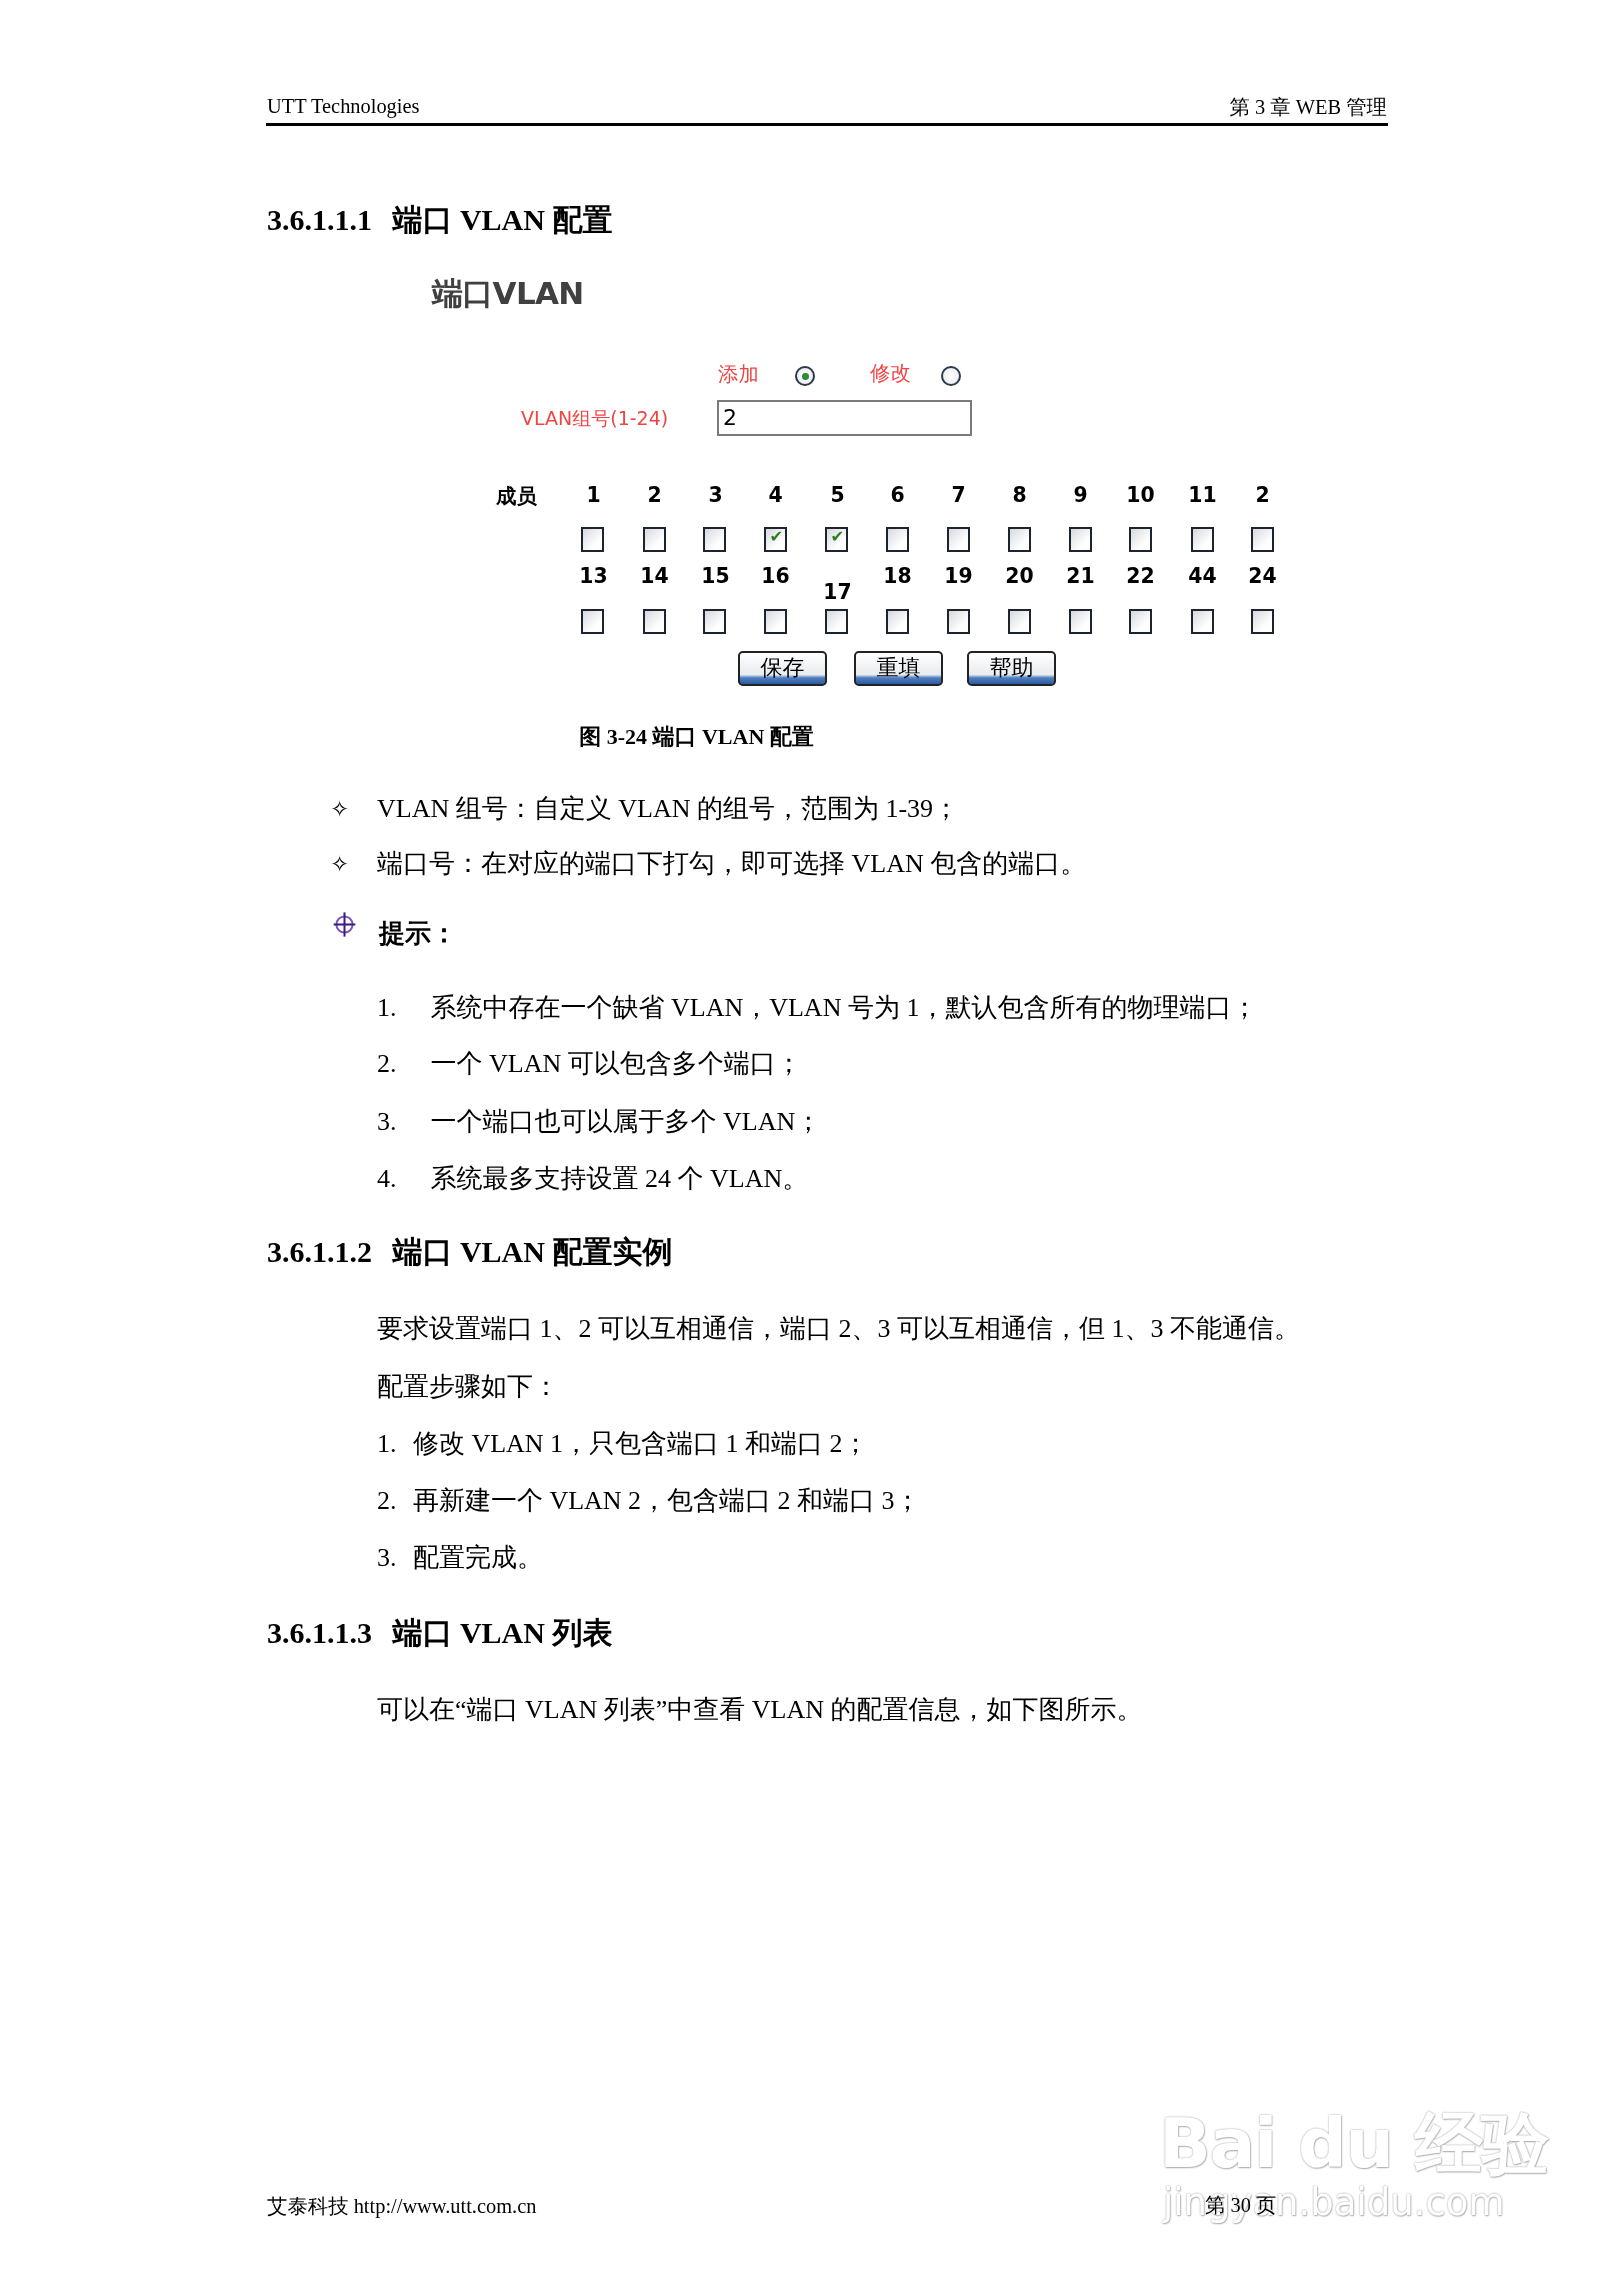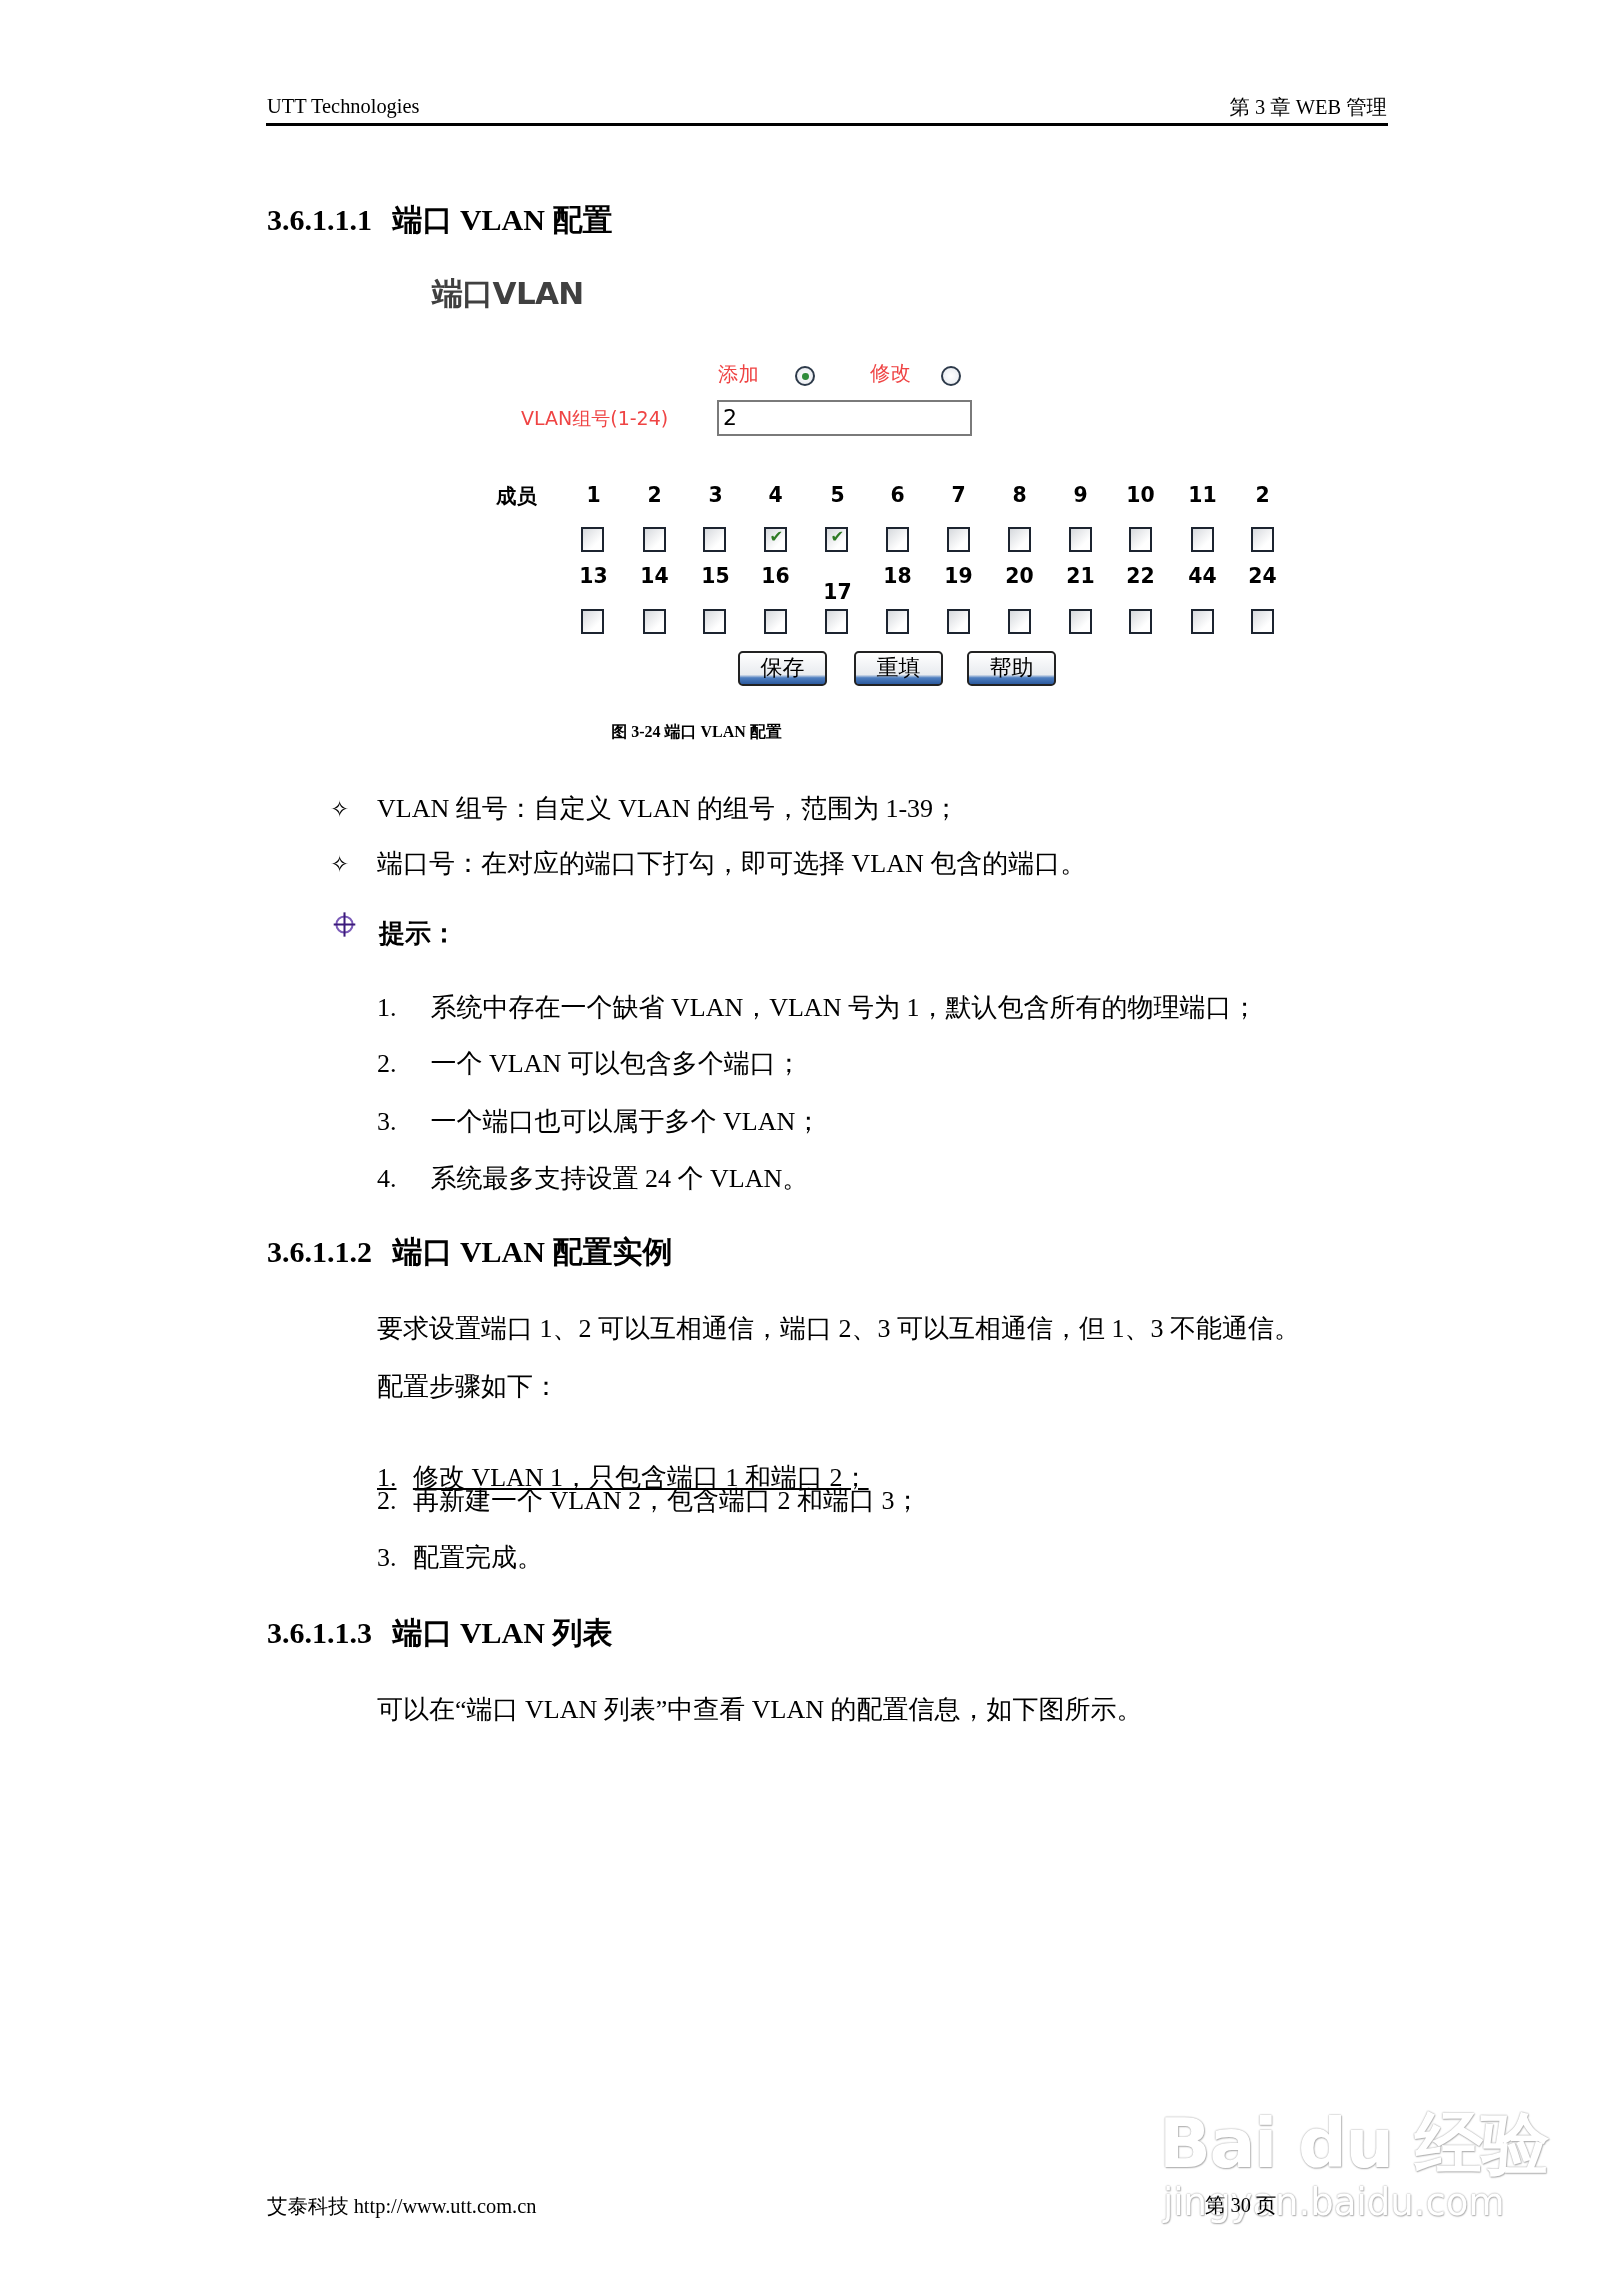--- a/index.html
+++ b/index.html
@@ -31,21 +31,21 @@
     .port-num { position: absolute; font-size: 20.4px; font-weight: bold; width: 41px; text-align: center; }
     .cb { position: absolute; width: 23px; height: 24.5px; border: 2px solid #1c2430; box-sizing: border-box;
           background: linear-gradient(135deg, #d6d9dd 0%, #ffffff 70%); }
     .cb.on::after { content: "\2714"; position: absolute; left: 3.4px; top: -2px; font-size: 16.4px; color: #2f7a25; }
     .btn { position: absolute; top: 651px; width: 89px; height: 35px; box-sizing: border-box;
            border: 2px solid #222; border-radius: 4.8px;
            background: linear-gradient(#ffffff 0%, #e8ebef 70%, #4f7fc0 80%, #2c5a9e 100%);
            font-size: 22px; text-align: center; line-height: 30px; color: #000; cursor: pointer;
            font-family: "DejaVu Sans", sans-serif; }
 
-    .caption { left: 0; width: 1393px; text-align: center; top: 722px; font-size: 16px; font-weight: bold; font-family: Liberation Serif, serif; }
+    .caption { left: 0; width: 1393px; text-align: center; top: 722px; font-size: 22px; font-weight: bold; font-family: Liberation Serif, serif; }
 
     .body-text { font-size: 26px; margin-left: 48px; }
     .bullet { left: 330px; font-size: 23px; }
     .tip-icon { left: 331px; top: 911px; width: 27px; height: 27px; }
     .tip-label { left: 379px; top: 916px; font-size: 26px; font-weight: bold; }
     .num-item { left: 329px; }
 
     .footer-left { left: 267px; top: 2192px; font-size: 20.4px; }
     .footer-right { left: 1205px; top: 2191px; font-size: 20.4px; }
 
@@ -168,21 +168,21 @@
 </div>
 <div class="abs body-text num-item" style="top:1161px;">
   <span>4.</span><span style="margin-left:34px;">系统最多支持设置 24 个 VLAN。</span>
 </div>
 
 <div class="abs h4" style="top:1232px;text-align:center;">
   <span class="num">3.6.1.1.2</span><span>端口 VLAN 配置实例</span>
 </div>
 <div class="abs body-text" style="left:329px; top:1311px;">要求设置端口 1、2 可以互相通信，端口 2、3 可以互相通信，但 1、3 不能通信。</div>
 <div class="abs body-text" style="left:329px; top:1369px;">配置步骤如下：</div>
-<div class="abs body-text" style="left:329px; top:1460px;text-decoration:underline;">
+<div class="abs body-text" style="left:329px; top:1426px;">
   <span>1.</span><span style="margin-left:16.4px;">修改 VLAN 1，只包含端口 1 和端口 2；</span>
 </div>
 <div class="abs body-text" style="left:329px; top:1483px;">
   <span>2.</span><span style="margin-left:16.4px;">再新建一个 VLAN 2，包含端口 2 和端口 3；</span>
 </div>
 <div class="abs body-text" style="left:329px; top:1540px;">
   <span>3.</span><span style="margin-left:16.4px;">配置完成。</span>
 </div>
 
 <div class="abs h4" style="top:1613px;">

